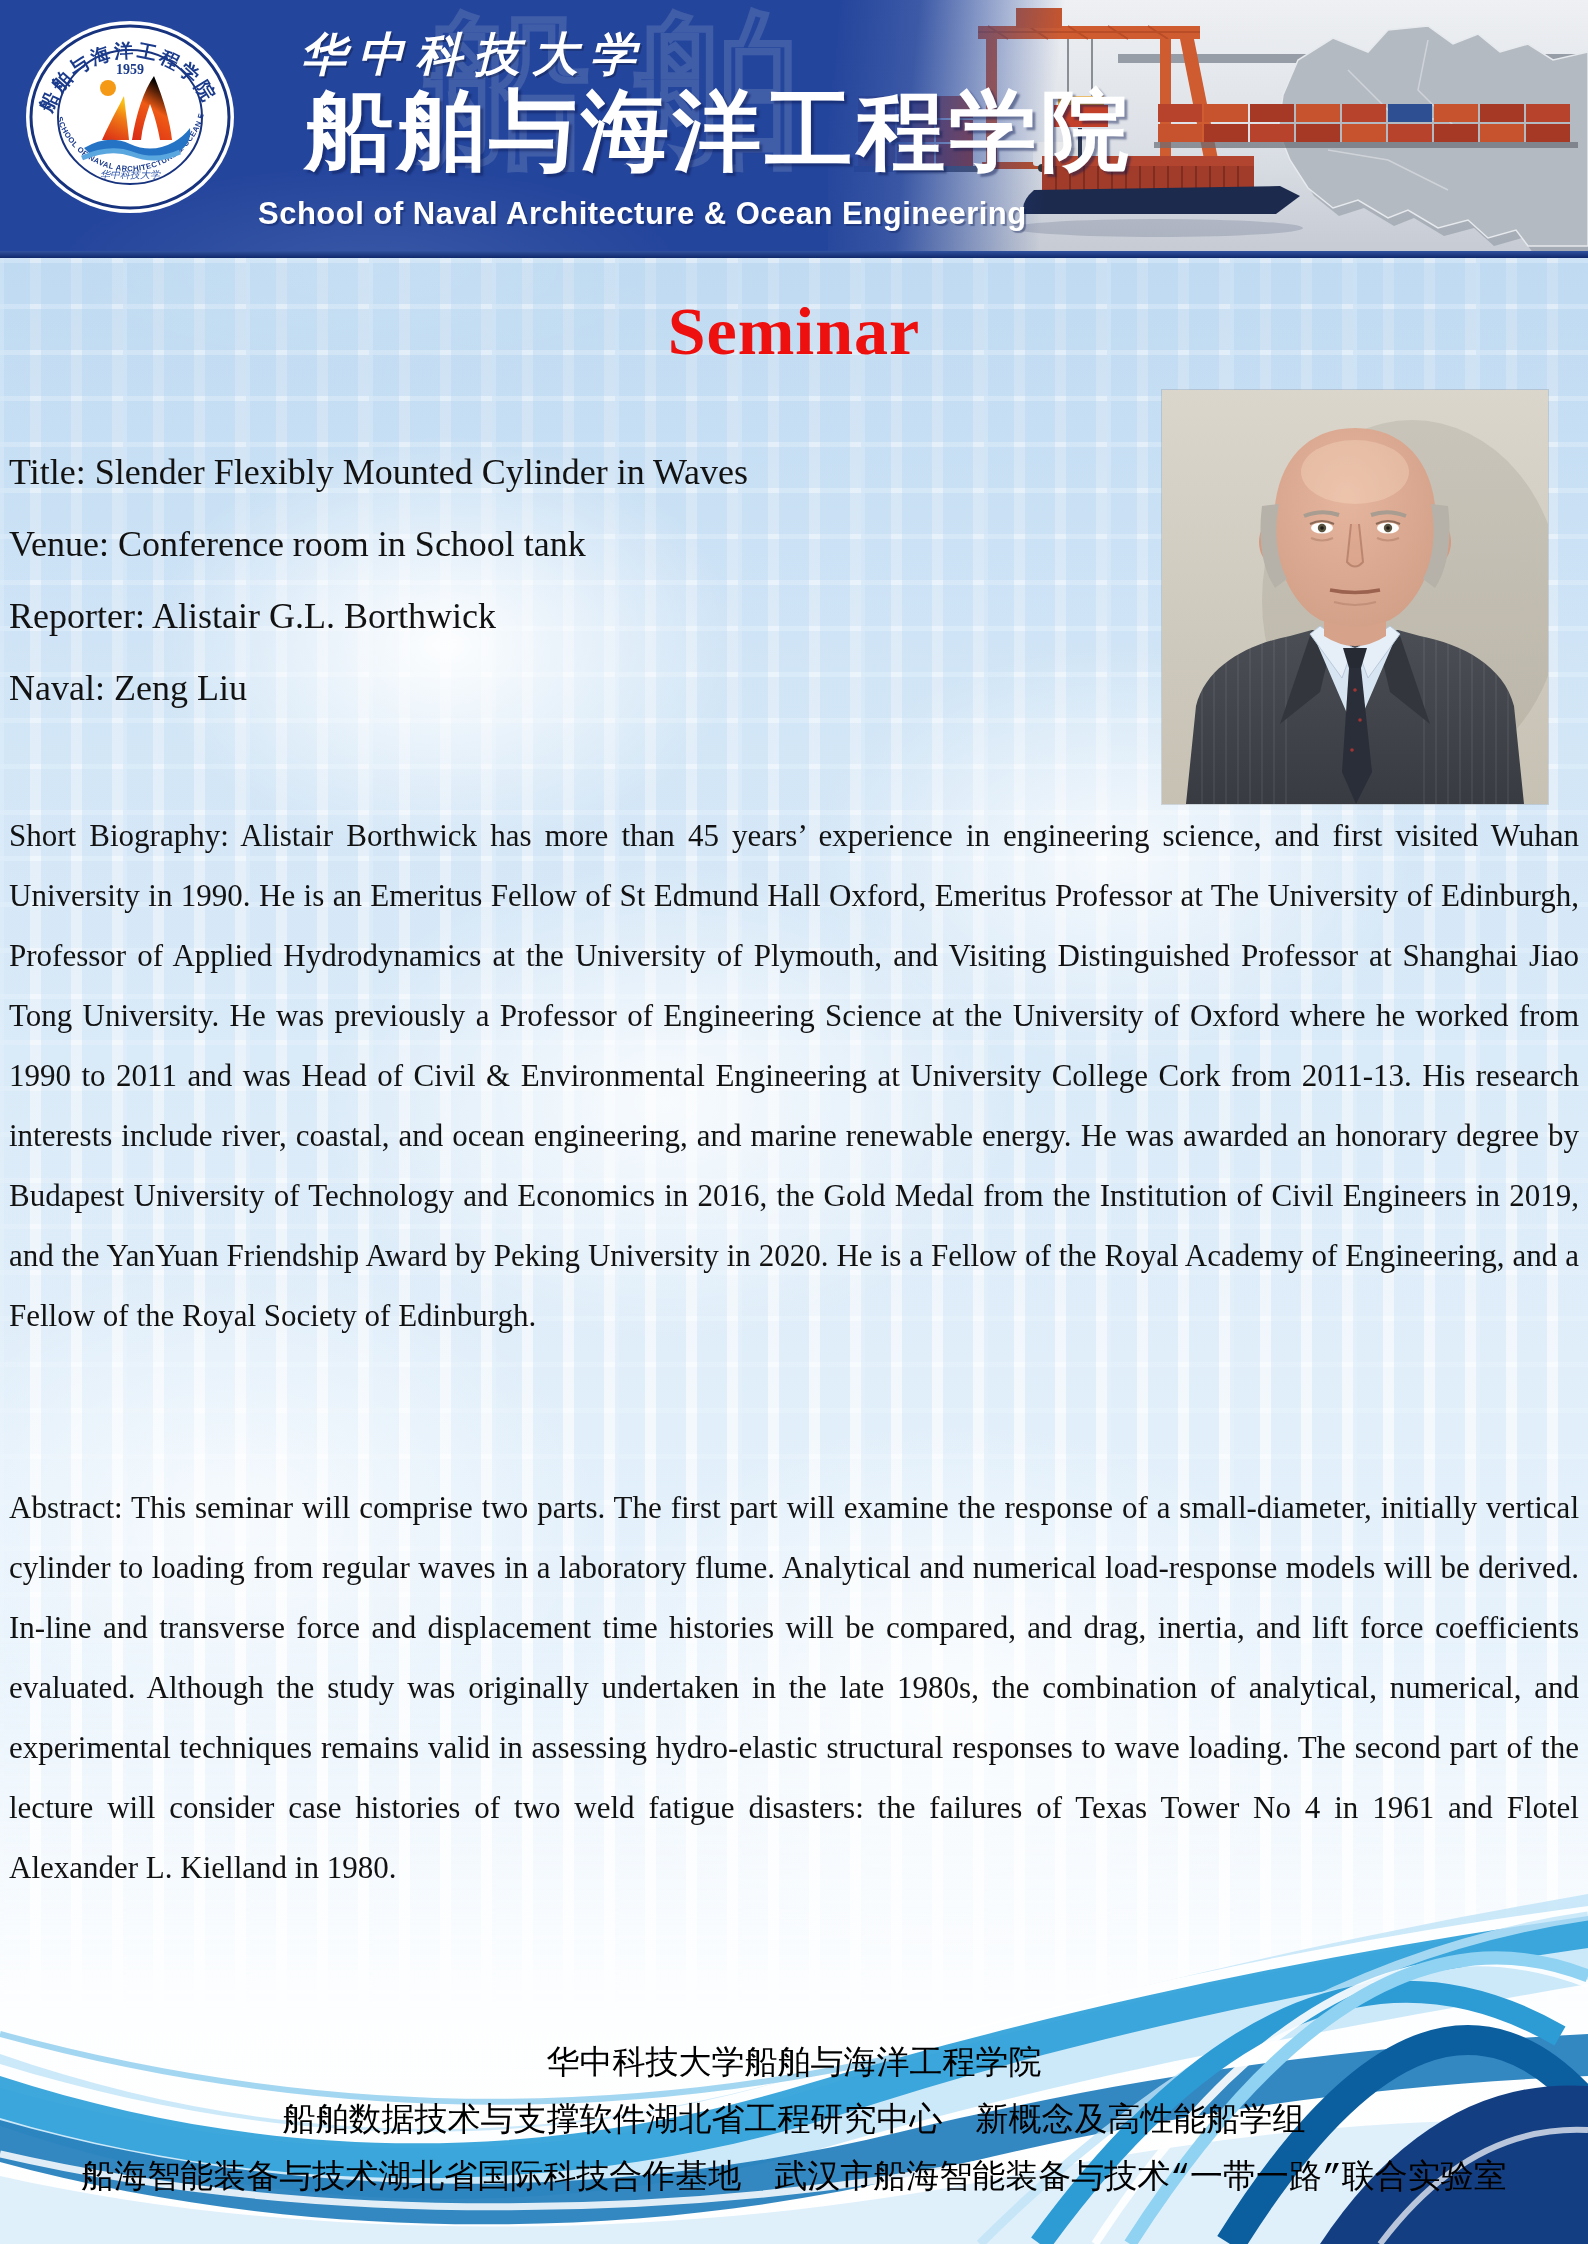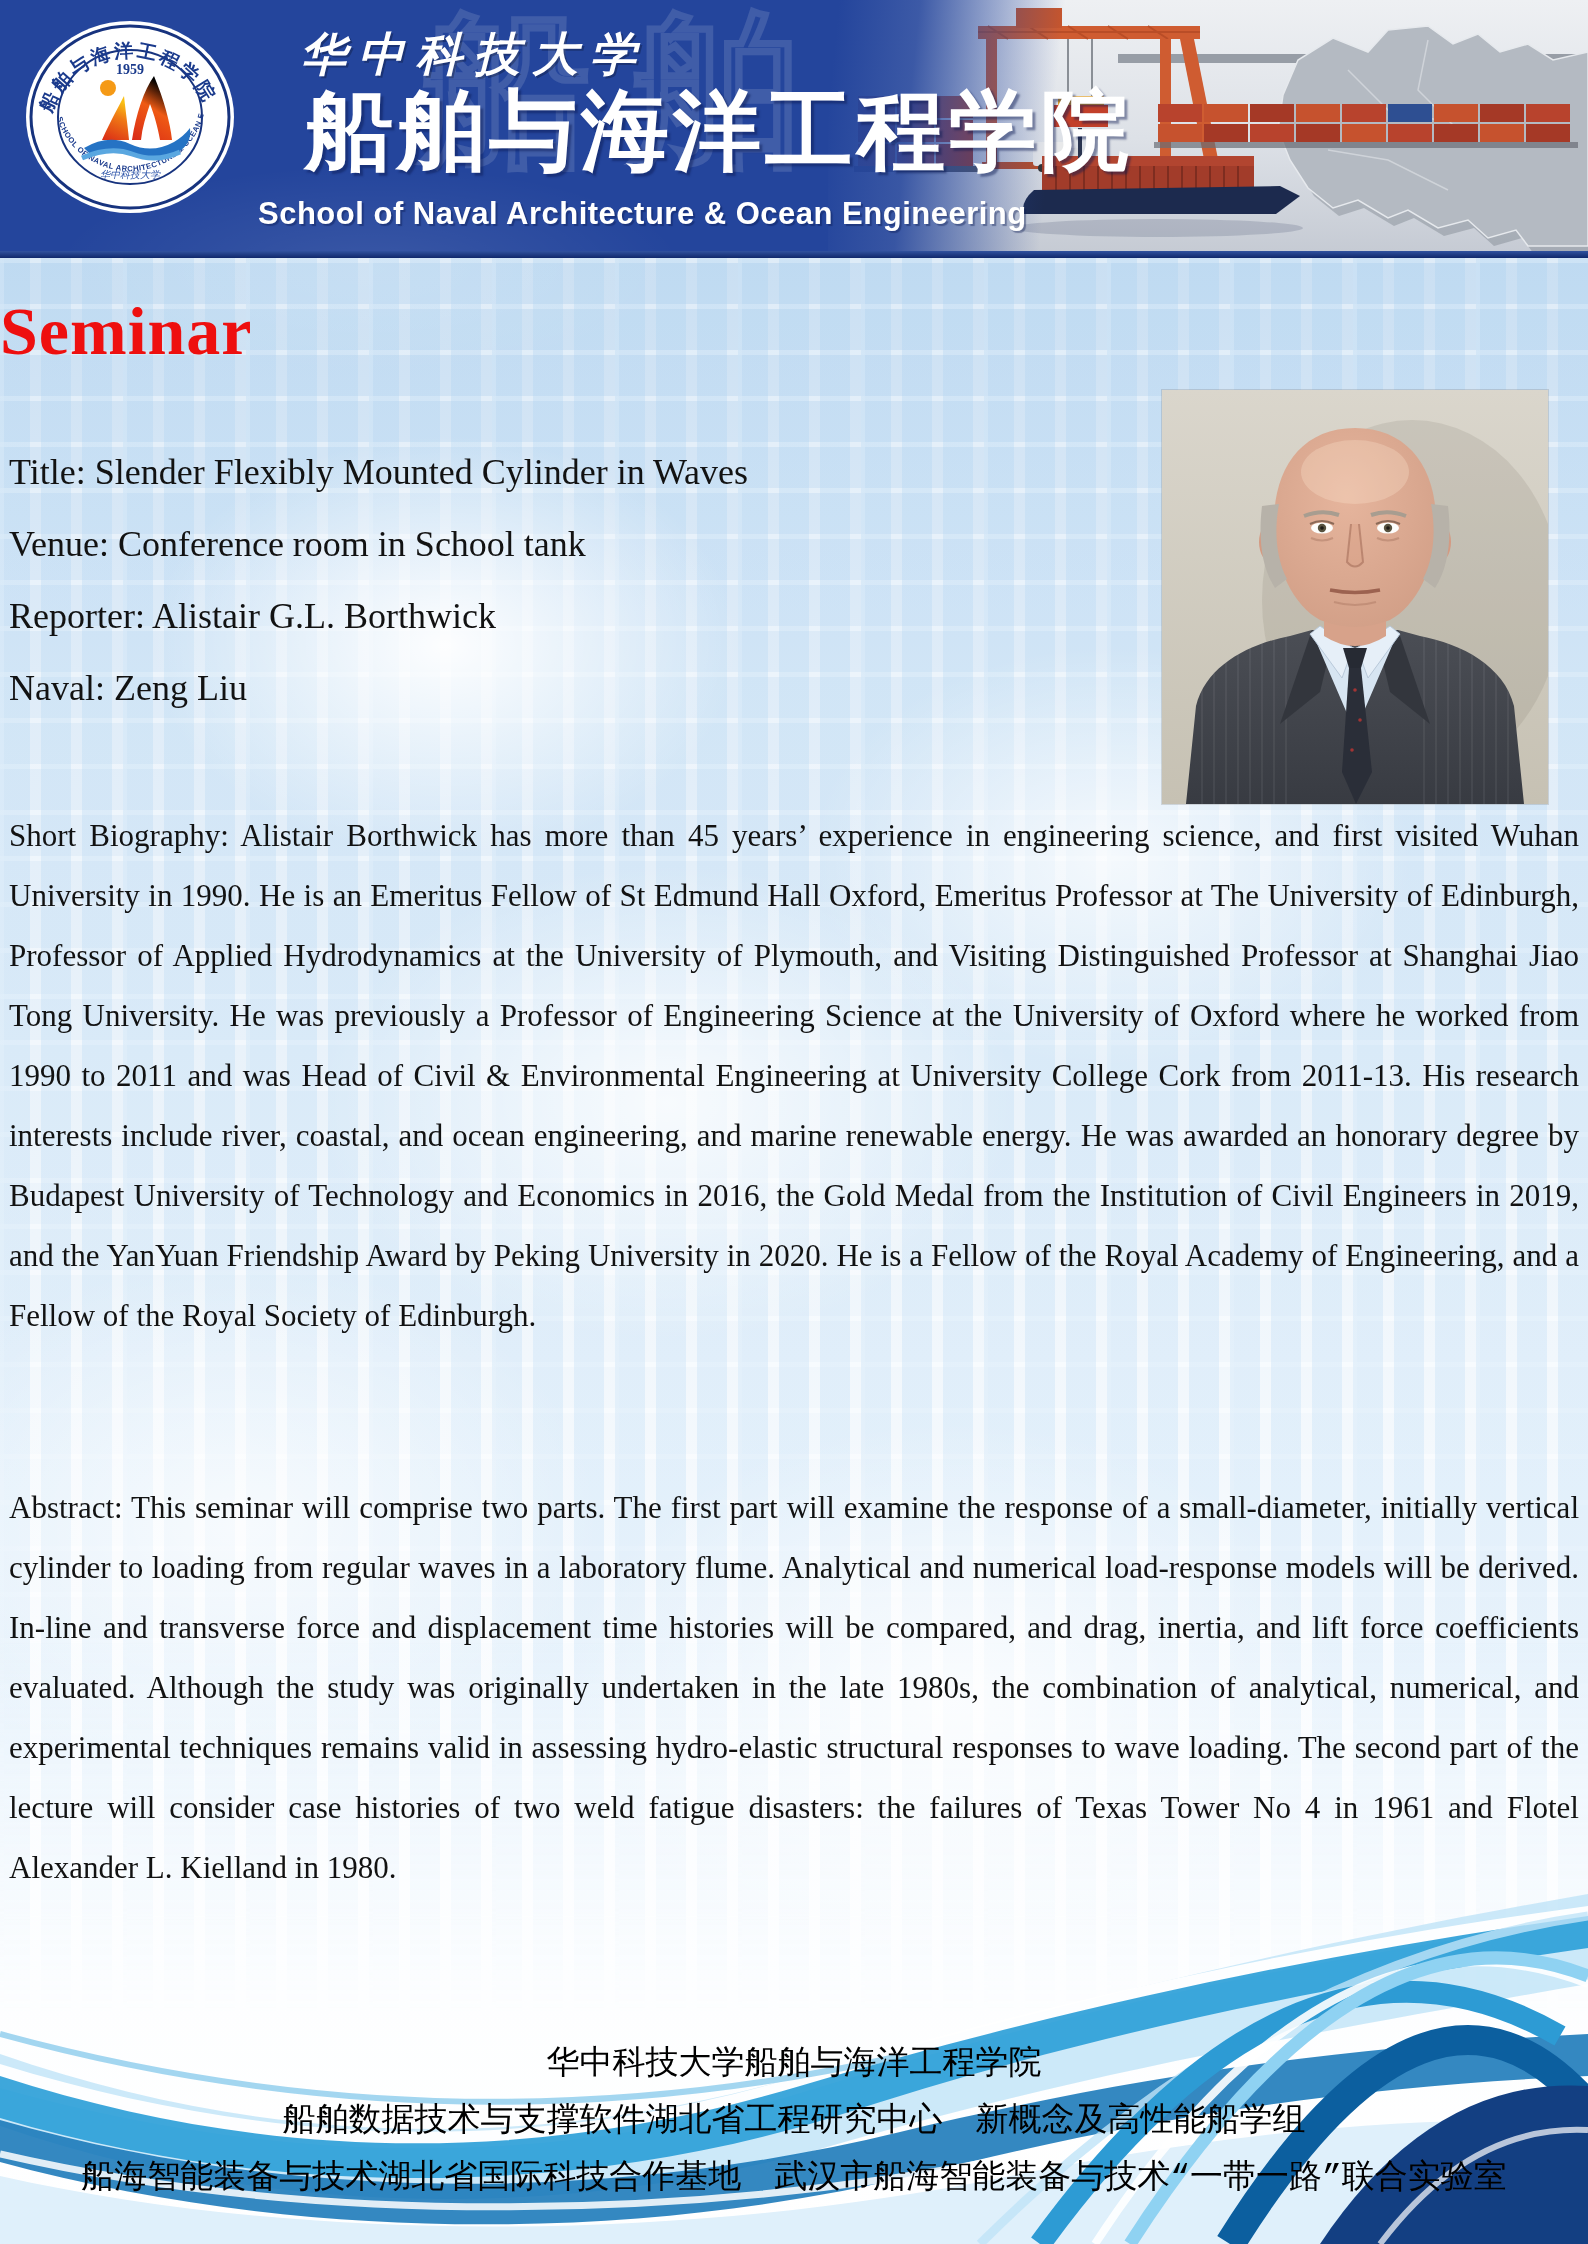--- a/index.html
+++ b/index.html
@@ -38,21 +38,21 @@
   .calligraphy{position:absolute;left:300px;top:24px;font-size:46px;font-weight:700;font-style:italic;
      color:#fff;letter-spacing:12px;font-family:"Liberation Serif","DejaVu Serif",serif;
      text-shadow:2px 2px 0 rgba(0,0,0,.25);}
   .school-cn{position:absolute;left:305px;top:72px;font-size:88px;font-weight:900;color:#fff;
      letter-spacing:4px;font-family:"Liberation Sans","DejaVu Sans",sans-serif;
      text-shadow:3px 3px 2px rgba(10,25,80,.45);}
   .school-en{position:absolute;left:258px;top:196px;font-size:31px;font-weight:700;color:#fff;
      font-family:"Liberation Sans","DejaVu Sans",sans-serif;letter-spacing:.5px;
      text-shadow:2px 2px 1px rgba(10,25,80,.4);}
   
-  .seminar-title{position:absolute;top:292px;left:0;width:100%;
+  .seminar-title{position:absolute;top:292px;left:0;width:100%;text-align:center;
      font-size:68px;font-weight:700;color:#ee0f0f;letter-spacing:1px;}
   .details{position:absolute;top:436px;left:9px;font-size:36px;line-height:72px;color:#121212;}
   .details div{white-space:nowrap;}
   .portrait{position:absolute;left:1162px;top:390px;width:386px;height:414px;box-shadow:0 0 0 1px rgba(120,120,120,.25);}
   .para{position:absolute;left:9px;right:9px;font-size:31px;line-height:60px;color:#121212;
         text-align:justify;}
   .bio{top:806px;}
   .abstract{top:1478px;}
   
   .waves{position:absolute;left:0;bottom:0;width:1588px;height:420px;}

